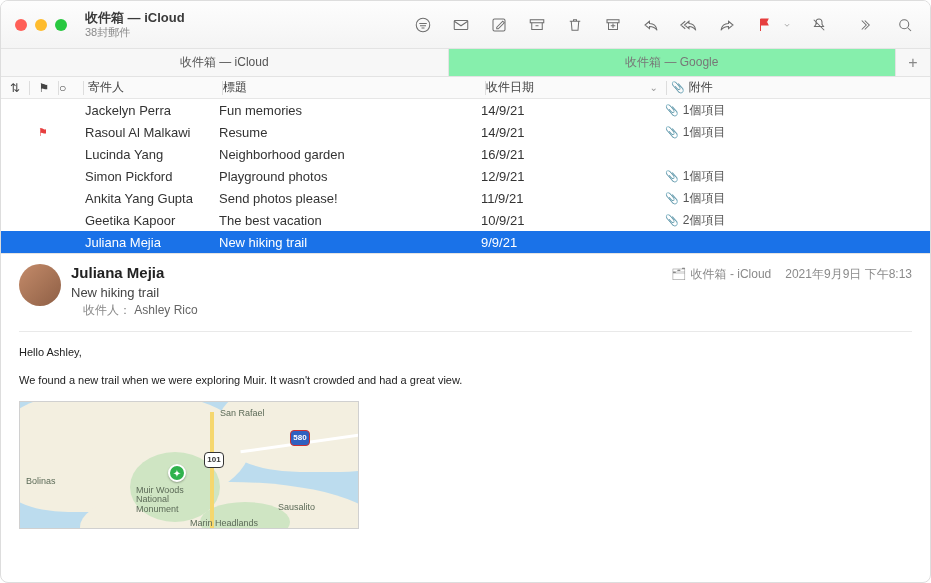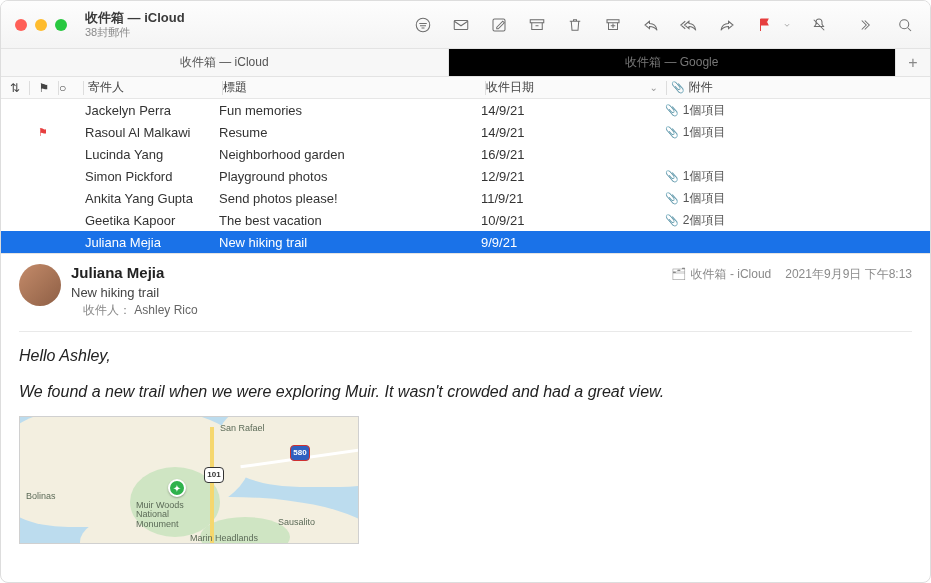--- a/index.html
+++ b/index.html
@@ -32,21 +32,21 @@
 .title-main { font-weight:600; font-size:13px; color:#3a3a3a;}
 .title-sub { font-size:11px; color:#8a8a8a;}
 .toolbar { display:flex; gap:16px; margin-left:auto; align-items:center; color:#6f6f6f;}
 .tool-icon { width:22px; height:22px; display:flex; align-items:center; justify-content:center; cursor:pointer; }
 .tool-icon svg { width:18px; height:18px; stroke:#6f6f6f; fill:none; stroke-width:1.4;}
 .flag-icon svg { fill:#e63e3e; stroke:#e63e3e; }
 .tabs {
   height: 28px; display:flex; border-bottom:1px solid #e3e3e3; background:#f7f7f7;
 }
 .tab { flex:1; display:flex; align-items:center; justify-content:center; font-size:12px; color:#555; border-right:1px solid #e3e3e3;}
-.tab.inactive { background:#000000; color:#777;text-align:center;}
+.tab.inactive { background:#86efac; color:#777;text-align:center;}
 .plus-tab { width:34px; display:flex; align-items:center; justify-content:center; color:#888; font-size:16px;}
 .list-header {
   height:22px; background:#fafafa; border-bottom:1px solid #e6e6e6; display:flex; align-items:center; font-size:12px; color:#444;
 }
 .hdr-sort{ width:28px; display:flex; justify-content:center;}
 .hdr-flag{ width:28px; display:flex; justify-content:center;}
 .hdr-dot{ width:24px; }
 .col-sep{ width:1px; background:#ddd; height:14px; align-self:center;}
 .hdr-sender{ width:138px; padding-left:4px;}
 .hdr-subject{ width:262px; }
@@ -74,21 +74,21 @@
 .avatar { width:42px; height:42px; border-radius:50%; background:linear-gradient(135deg,#c48b6a,#8e5f45); flex-shrink:0;}
 .preview-meta { flex:1;}
 .preview-top{ display:flex; align-items:baseline;}
 .preview-from{ font-weight:700; font-size:15px; color:#222;}
 .preview-right{ margin-left:auto; display:flex; gap:14px; align-items:center; font-size:12px; color:#8a8a8a;}
 .mailbox-chip{ display:flex; align-items:center; gap:4px;}
 .preview-subj{ font-size:13px; color:#444; margin-top:2px;}
 .preview-to{ font-size:12px; color:#8a8a8a; margin-top:2px;margin-left:12px;}
 .preview-to .to-name{ color:#666;}
 .preview-divider{ border:none; border-top:1px solid #e9e9e9; margin:12px 0;}
-.body-text{ font-size:16px; color:#222; line-height:1.5;font-style:italic;}
+.body-text{ font-size:11px; color:#222; line-height:1.5;}
 .body-text p{ margin-bottom:12px;}
 .map-box {
   margin-top:8px; width:340px; height:128px; background:#dfeee0; position:relative; overflow:hidden; border:1px solid #d0d0d0;
 }
 .water{ position:absolute; background:#bcdcee;}
 .land{ position:absolute; background:#f3efe0;}
 .park{ position:absolute; background:#cfe5c3;}
 .road{ position:absolute; background:#f5d76e; height:4px;}
 .road2{ position:absolute; background:#fff; height:3px;}
 .lbl{ position:absolute; font-size:9px; color:#5c6b58; white-space:nowrap;}

